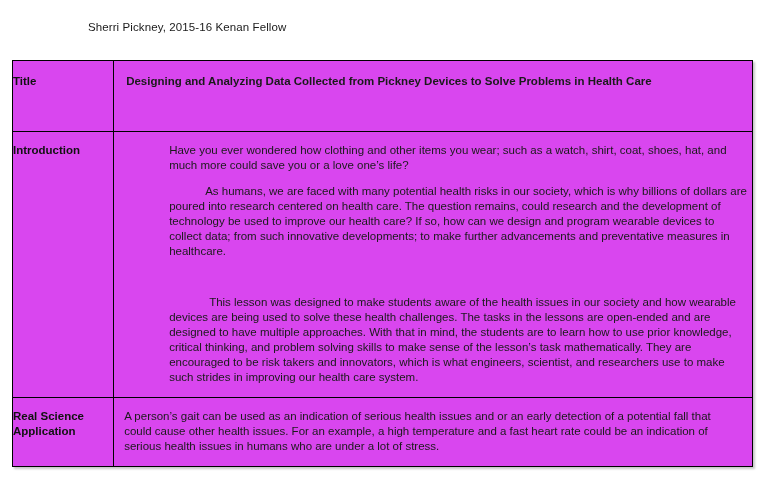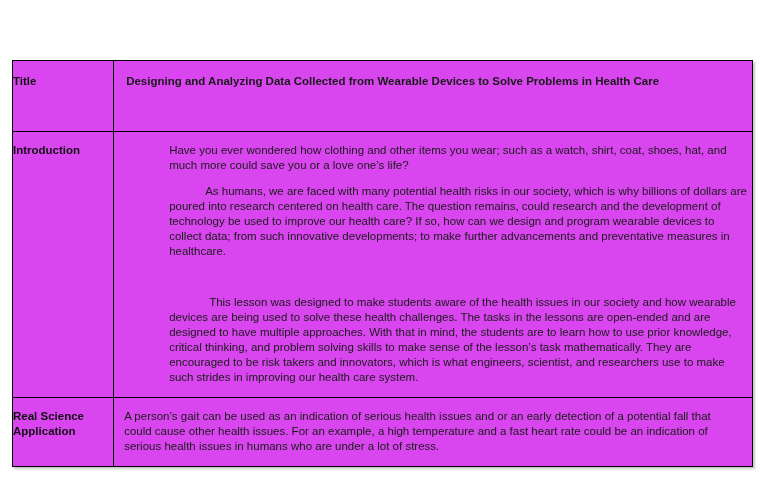--- a/index.html
+++ b/index.html
@@ -96,31 +96,32 @@
   .para.indent { text-indent: 36px; }
   .para.indent-wide { text-indent: 40px; }
 
   .tight { margin-bottom: 0; }
 </style>
 </head>
 <body>
 
 <div class="page">
 
+  <div class="doc-header">Sherri Pickney, 2015-16 Kenan Fellow</div>
 
   <table class="lesson-table">
     <colgroup>
       <col class="col-label">
       <col class="col-content">
     </colgroup>
     <tbody>
 
       <tr class="row-title">
         <td class="label-cell">Title</td>
-        <td class="content-cell">Designing and Analyzing Data Collected from Wearable Devices to Solve Problems in Health Care</td>
+        <td class="content-cell">Designing and Analyzing Data Collected from Pickney Devices to Solve Problems in Health Care</td>
       </tr>
 
       <tr class="row-intro">
         <td class="label-cell">Introduction</td>
         <td class="content-cell">
           <p class="para">Have you ever wondered how clothing and other items you wear; such as a watch, shirt, coat, shoes, hat, and much more could save you or a love one’s life?</p>
           <p class="para indent">As humans, we are faced with many potential health risks in our society, which is why billions of dollars are poured into research centered on health care.  The question remains, could research and the development of technology be used to improve our health care?  If so, how can we design and program wearable devices to collect data; from such innovative developments; to make further advancements and preventative measures in healthcare.</p>
           <p class="para indent-wide tight">This lesson was designed to make students aware of the health issues in our society and how wearable devices are being used to solve these health challenges.  The tasks in the lessons are open-ended and are designed to have multiple approaches.  With that in mind, the students are to learn how to use prior knowledge, critical thinking, and problem solving skills to make sense of the lesson’s task mathematically.  They are encouraged to be risk takers and innovators, which is what engineers, scientist, and researchers use to make such strides in improving our health care system.</p>
         </td>
       </tr>

